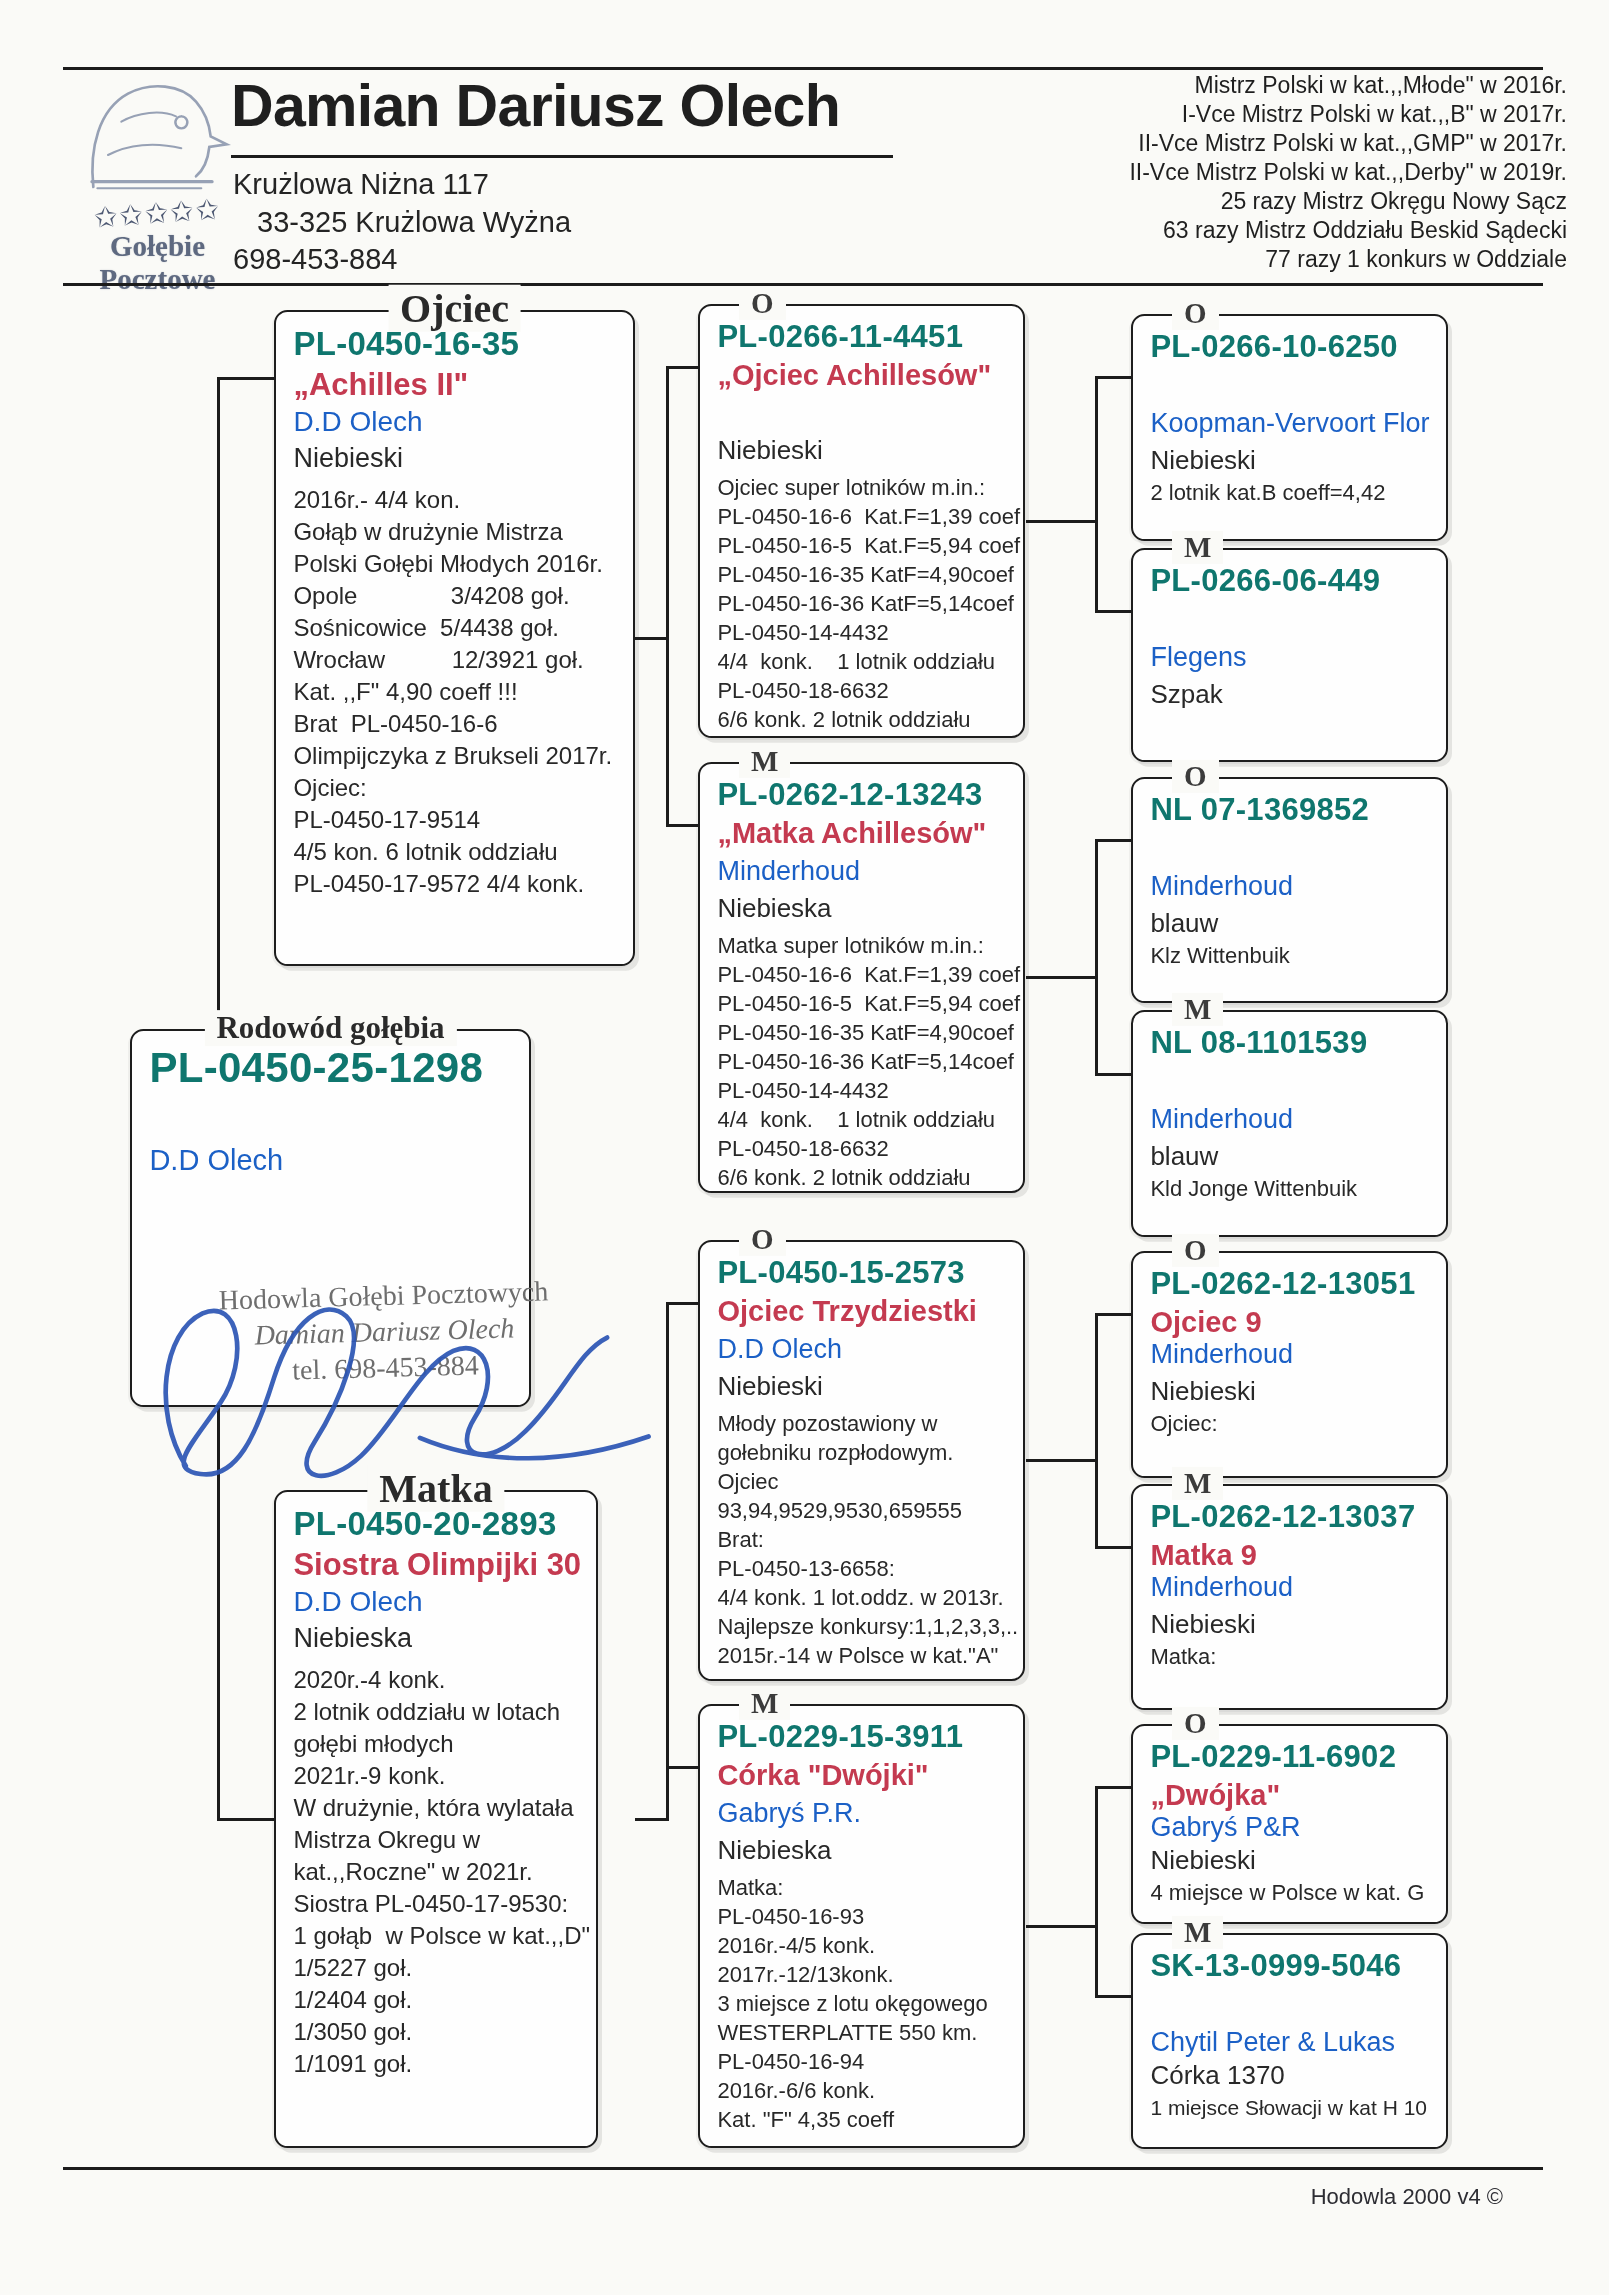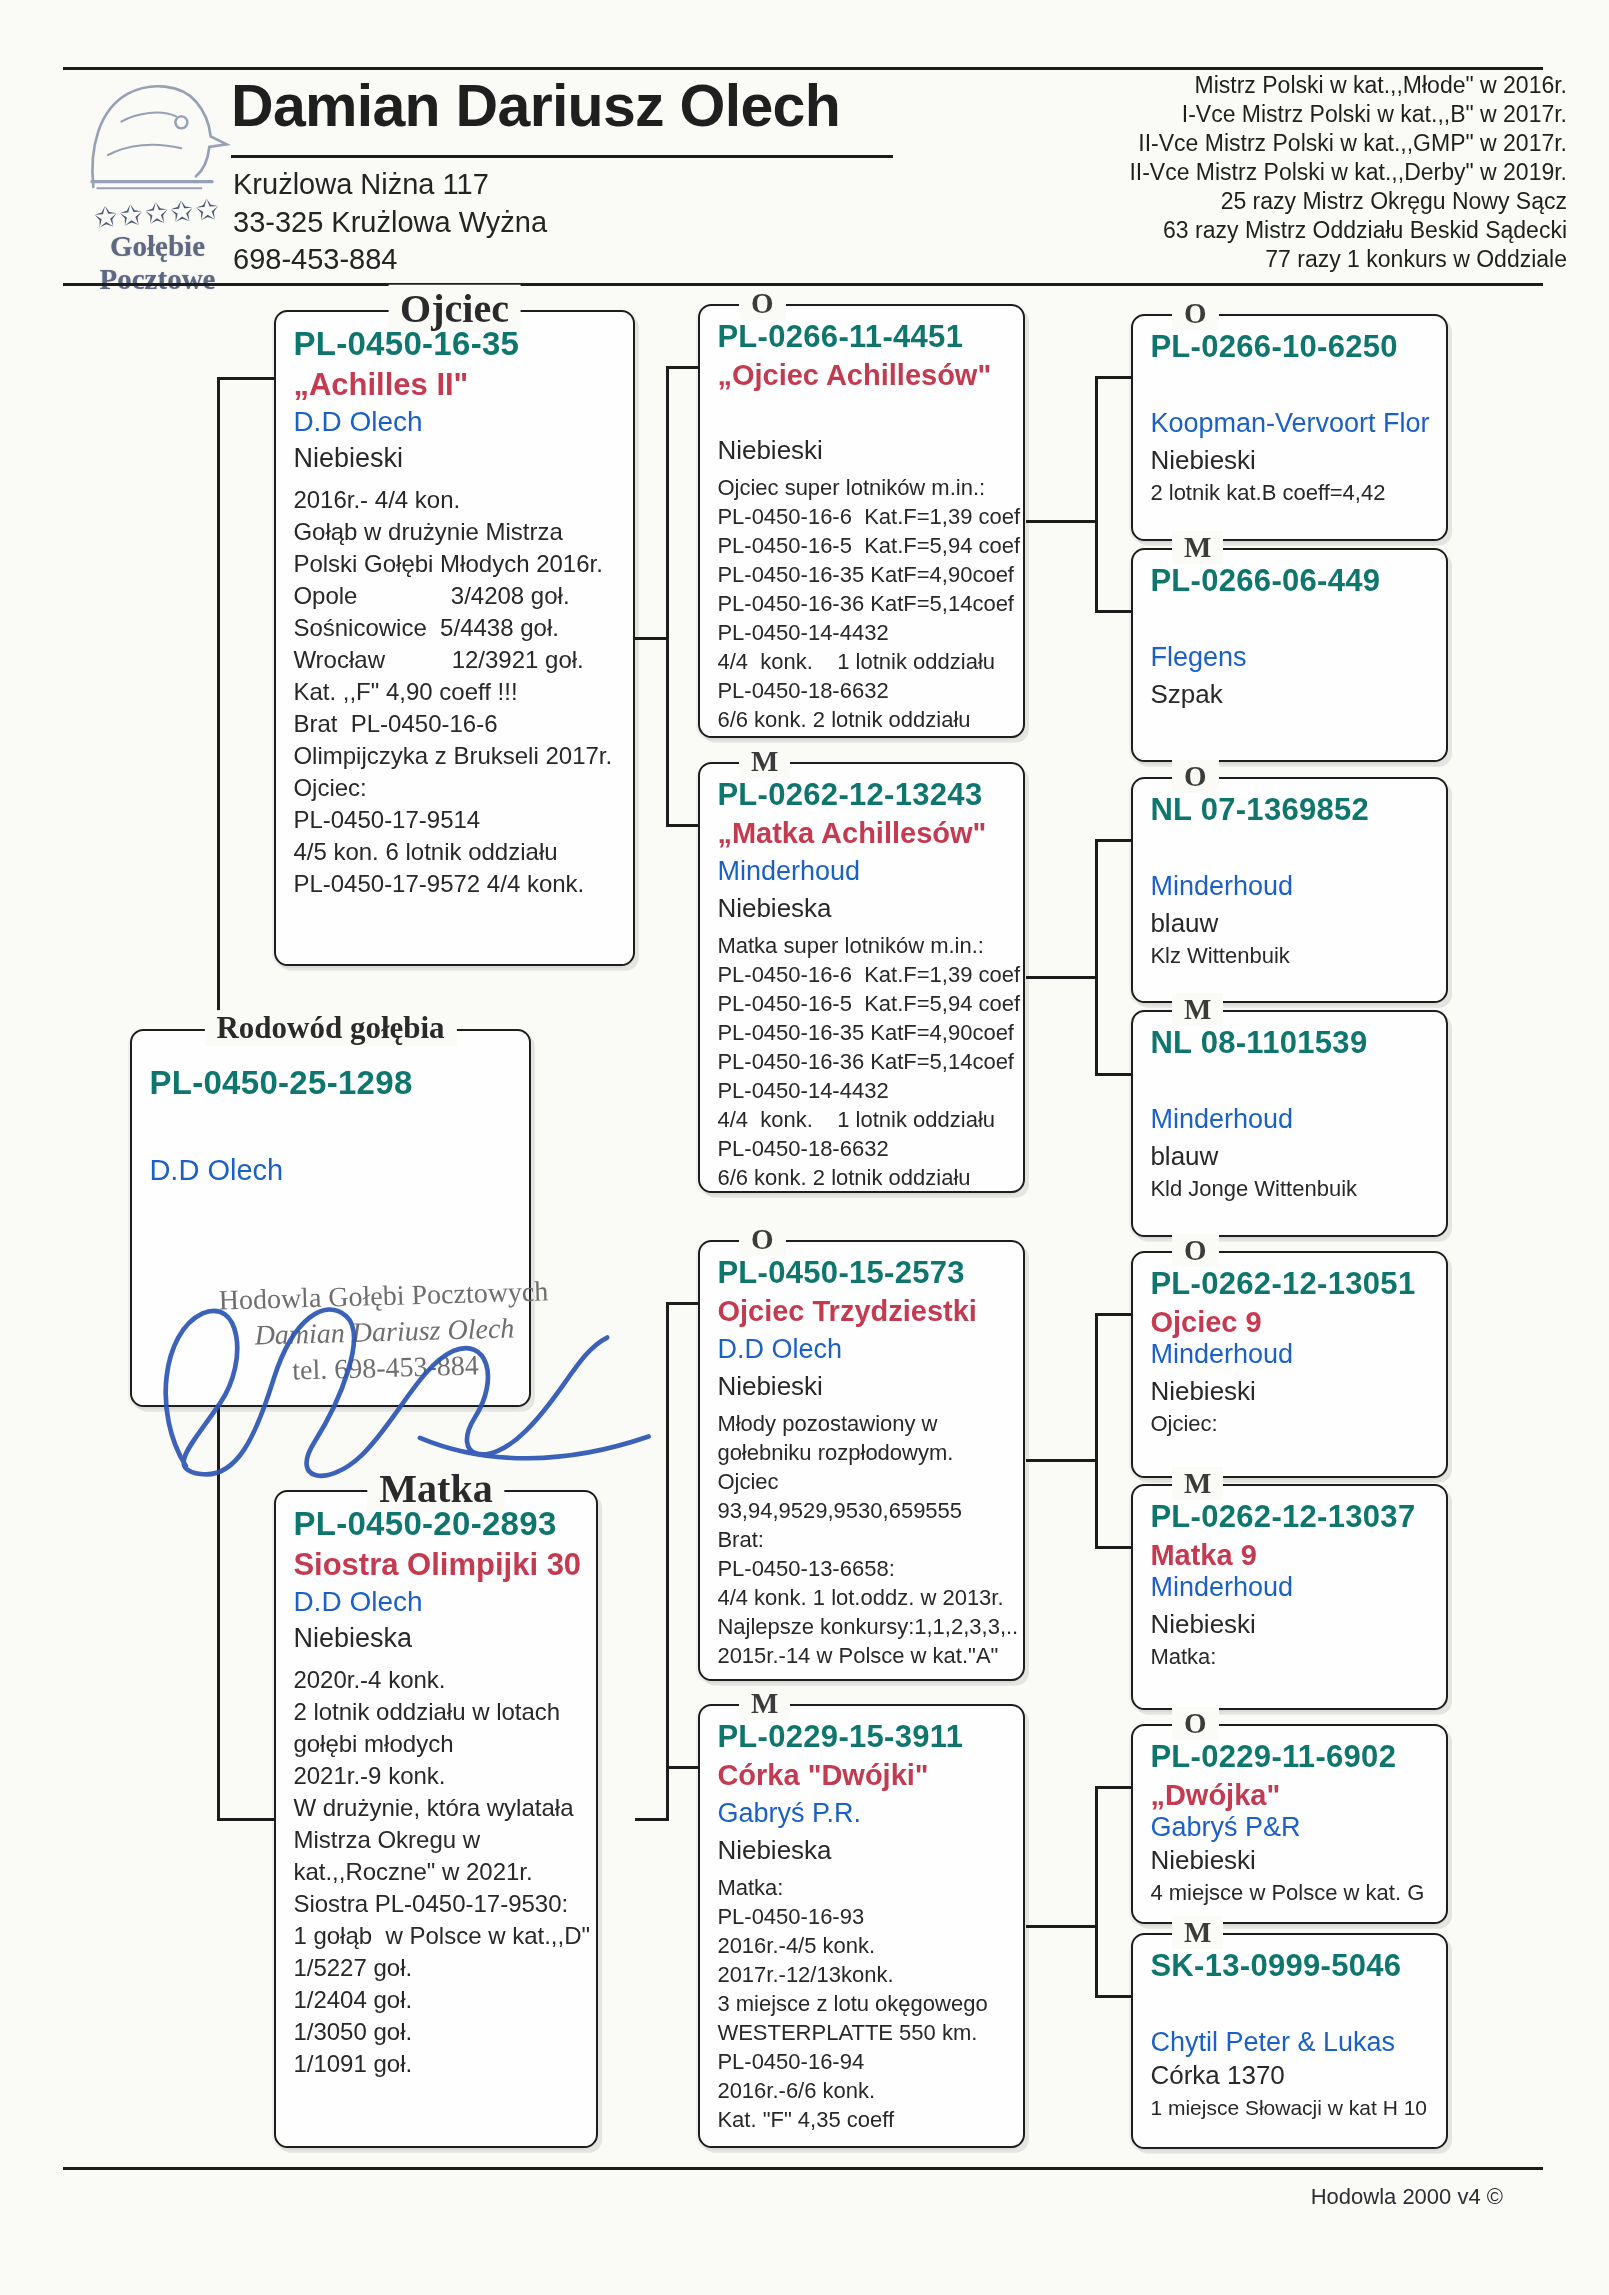--- a/index.html
+++ b/index.html
@@ -45,21 +45,21 @@
   .pbody{margin-top:5.3px;font-size:22px;line-height:29px;color:#282828;}
   .pbody div{white-space:pre;}
 
   .parent-box .ring{font-size:33px;}
   .parent-box .pname{font-size:31px;}
   .parent-box .breeder{font-size:28px;}
   .parent-box .pcolor{font-size:27px;}
   .parent-box .pbody{font-size:24px;line-height:32px;margin-top:8px;}
 
   
-  .subject-box .ring{font-size:33px;margin-top:20px;}
+  .subject-box .ring{font-size:42px;}
   .subject-box .breeder{font-size:29px;margin-top:52px;}
   .stamp{
     position:absolute;left:32px;top:247px;width:441px;text-align:center;
     font-family:"Liberation Serif",serif;font-size:28px;line-height:36px;
     color:#6e6e6e;transform:rotate(-1.6deg);white-space:nowrap;
   }
   .stamp .it{font-style:italic;}
   .signature-svg{position:absolute;left:6.7px;top:241px;overflow:visible;}
 
   .footer-credit{position:absolute;right:107px;top:2184px;font-size:22px;color:#2d2d33;}
@@ -81,21 +81,21 @@
     </g>
   </svg>
   <div class="logo-stars">✩✩✩✩✩</div>
   <div class="logo-caption">Gołębie</div>
   <div class="logo-caption">Pocztowe</div>
 </div>
 
 <div class="owner-name">Damian Dariusz Olech</div>
 <div class="name-underline"></div>
 <div class="addr" style="top:168px;">Krużlowa Niżna 117</div>
-<div class="addr" style="top:206px;">33-325 Krużlowa Wyżna</div>
+<div class="addr" style="top:206px;margin-left:24px;">33-325 Krużlowa Wyżna</div>
 <div class="addr" style="top:243px;">698-453-884</div>
 
 <div class="achievements">
     <div>Mistrz Polski w kat.,,Młode" w 2016r.</div>
     <div>I-Vce Mistrz Polski w kat.,,B" w 2017r.</div>
     <div>II-Vce Mistrz Polski w kat.,,GMP" w 2017r.</div>
     <div>II-Vce Mistrz Polski w kat.,,Derby" w 2019r.</div>
     <div>25 razy Mistrz Okręgu Nowy Sącz</div>
     <div>63 razy Mistrz Oddziału Beskid Sądecki</div>
     <div>77 razy 1 konkurs w Oddziale</div>

